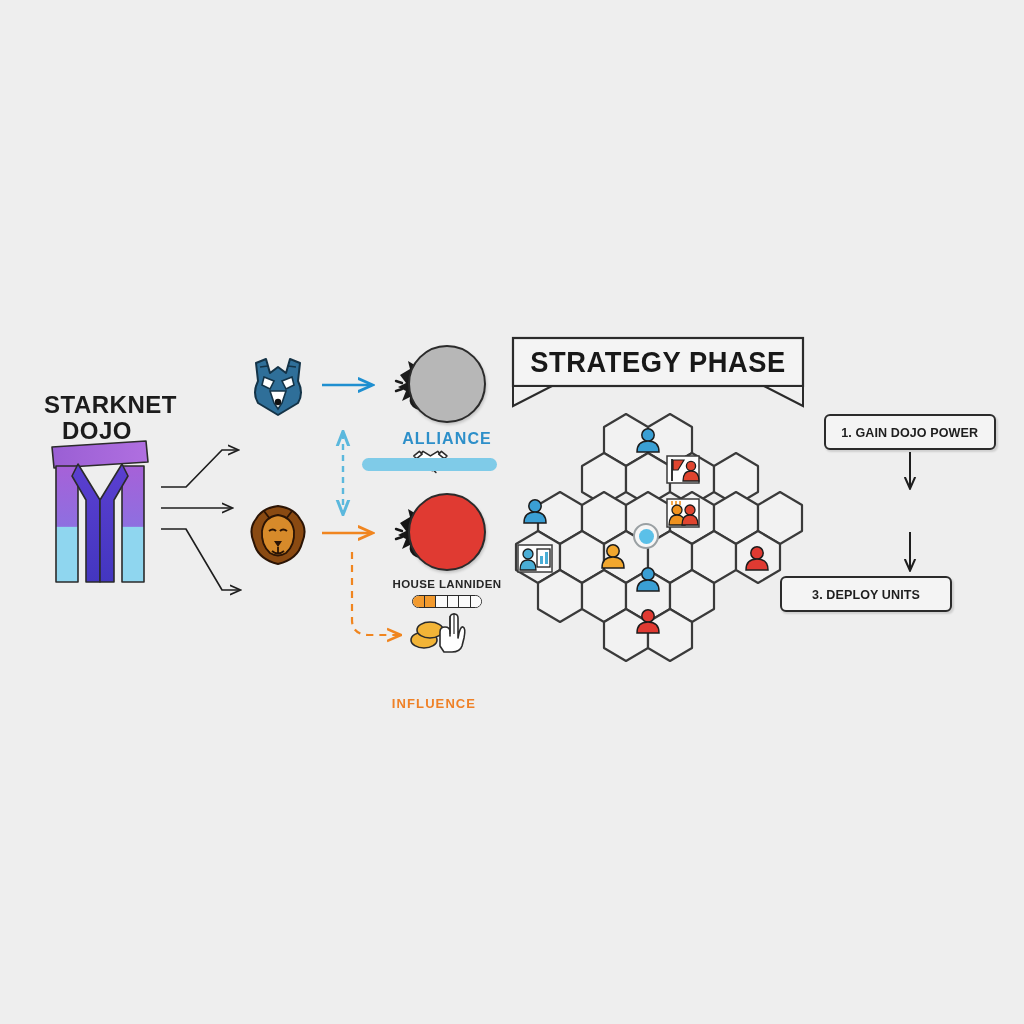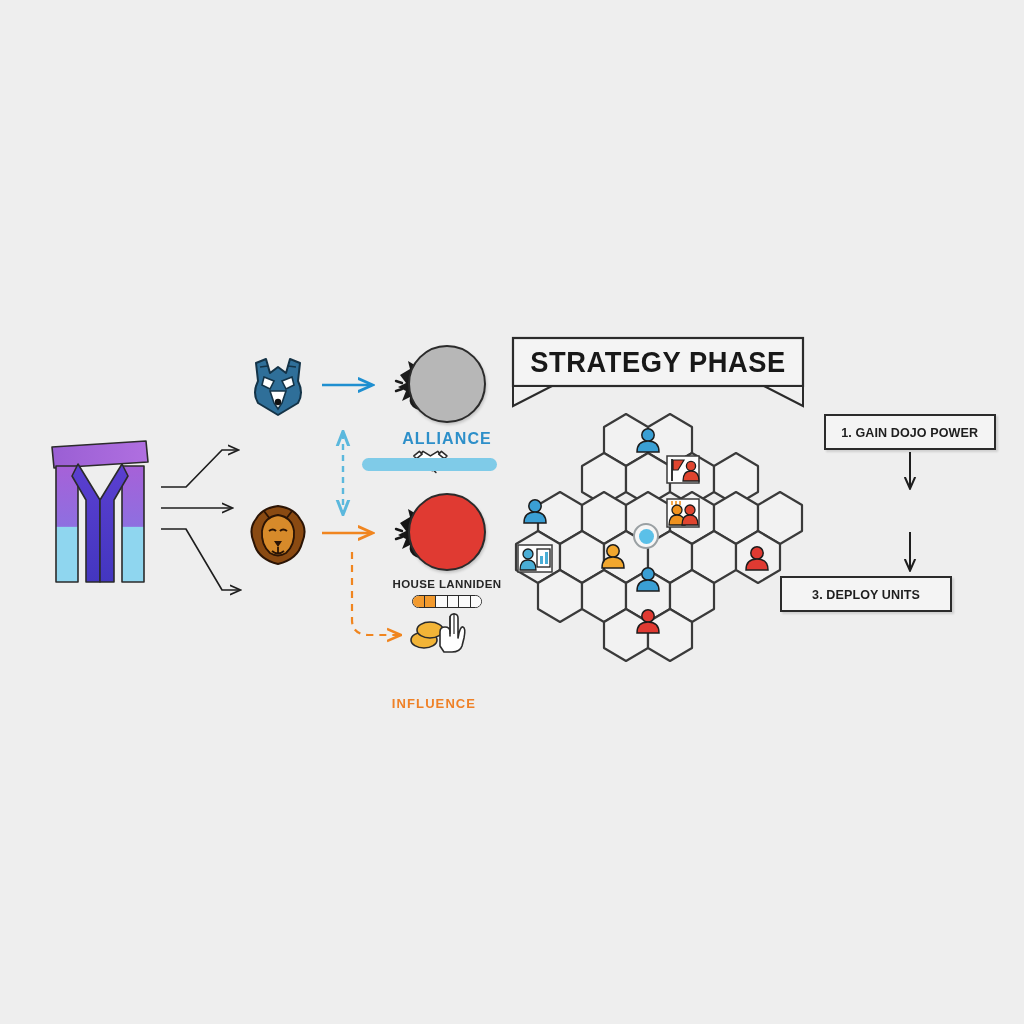--- a/index.html
+++ b/index.html
@@ -15,21 +15,21 @@
     background: #eeeeee;
     font-family: "Liberation Sans", sans-serif;
     overflow: hidden;
   }
   #svg-layer {
     position: absolute;
     left: 0; top: 0;
     width: 1024px;
     height: 1024px;
   }
-  .abs { position: absolute; }
+  .abs { position: absolute; border-radius: 6px; }
 
   
   #brand-title {
     left: 44px;
     top: 392px;
     width: 200px;
     font-weight: bold;
     font-size: 24px;
     line-height: 26px;
     letter-spacing: 0.5px;
@@ -363,20 +363,24 @@
     <g transform="translate(519,546)">
       <rect x="-1" y="-1" width="34" height="27" fill="#fdfdfd" stroke="#3a3a3a" stroke-width="1.5"></rect>
       <circle cx="9" cy="8" r="5" fill="#4aaed6" stroke="#1c1c1c" stroke-width="1.3"></circle>
       <path d="M1,24 Q1,14 9,14 Q17,14 17,24 Z" fill="#4aaed6" stroke="#1c1c1c" stroke-width="1.3"></path>
       <rect x="18" y="3" width="13" height="18" fill="#ffffff" stroke="#1c1c1c" stroke-width="1.3"></rect>
       <rect x="21" y="10" width="3" height="8" fill="#4aaed6"></rect>
       <rect x="26" y="6" width="3" height="12" fill="#4aaed6"></rect>
     </g>
   </svg>
 
+  <div class="abs" id="brand-title">
+    <span>STARKNET</span>
+    <span class="l2">DOJO</span>
+  </div>
 
 
 
   <div class="abs badge-block" id="badge-alliance" style="left:372px; top:345px;">
     <div class="badge-circle" style="background:#b7b7b7;"></div>
     <div class="badge-label blue" style="color: rgb(45, 143, 201);">ALLIANCE</div>
   </div>
 
   <div class="abs badge-block" id="badge-house-lanniden" style="left:372px; top:493px;">
     <div class="badge-circle" style="background:#e03a32;"></div>

